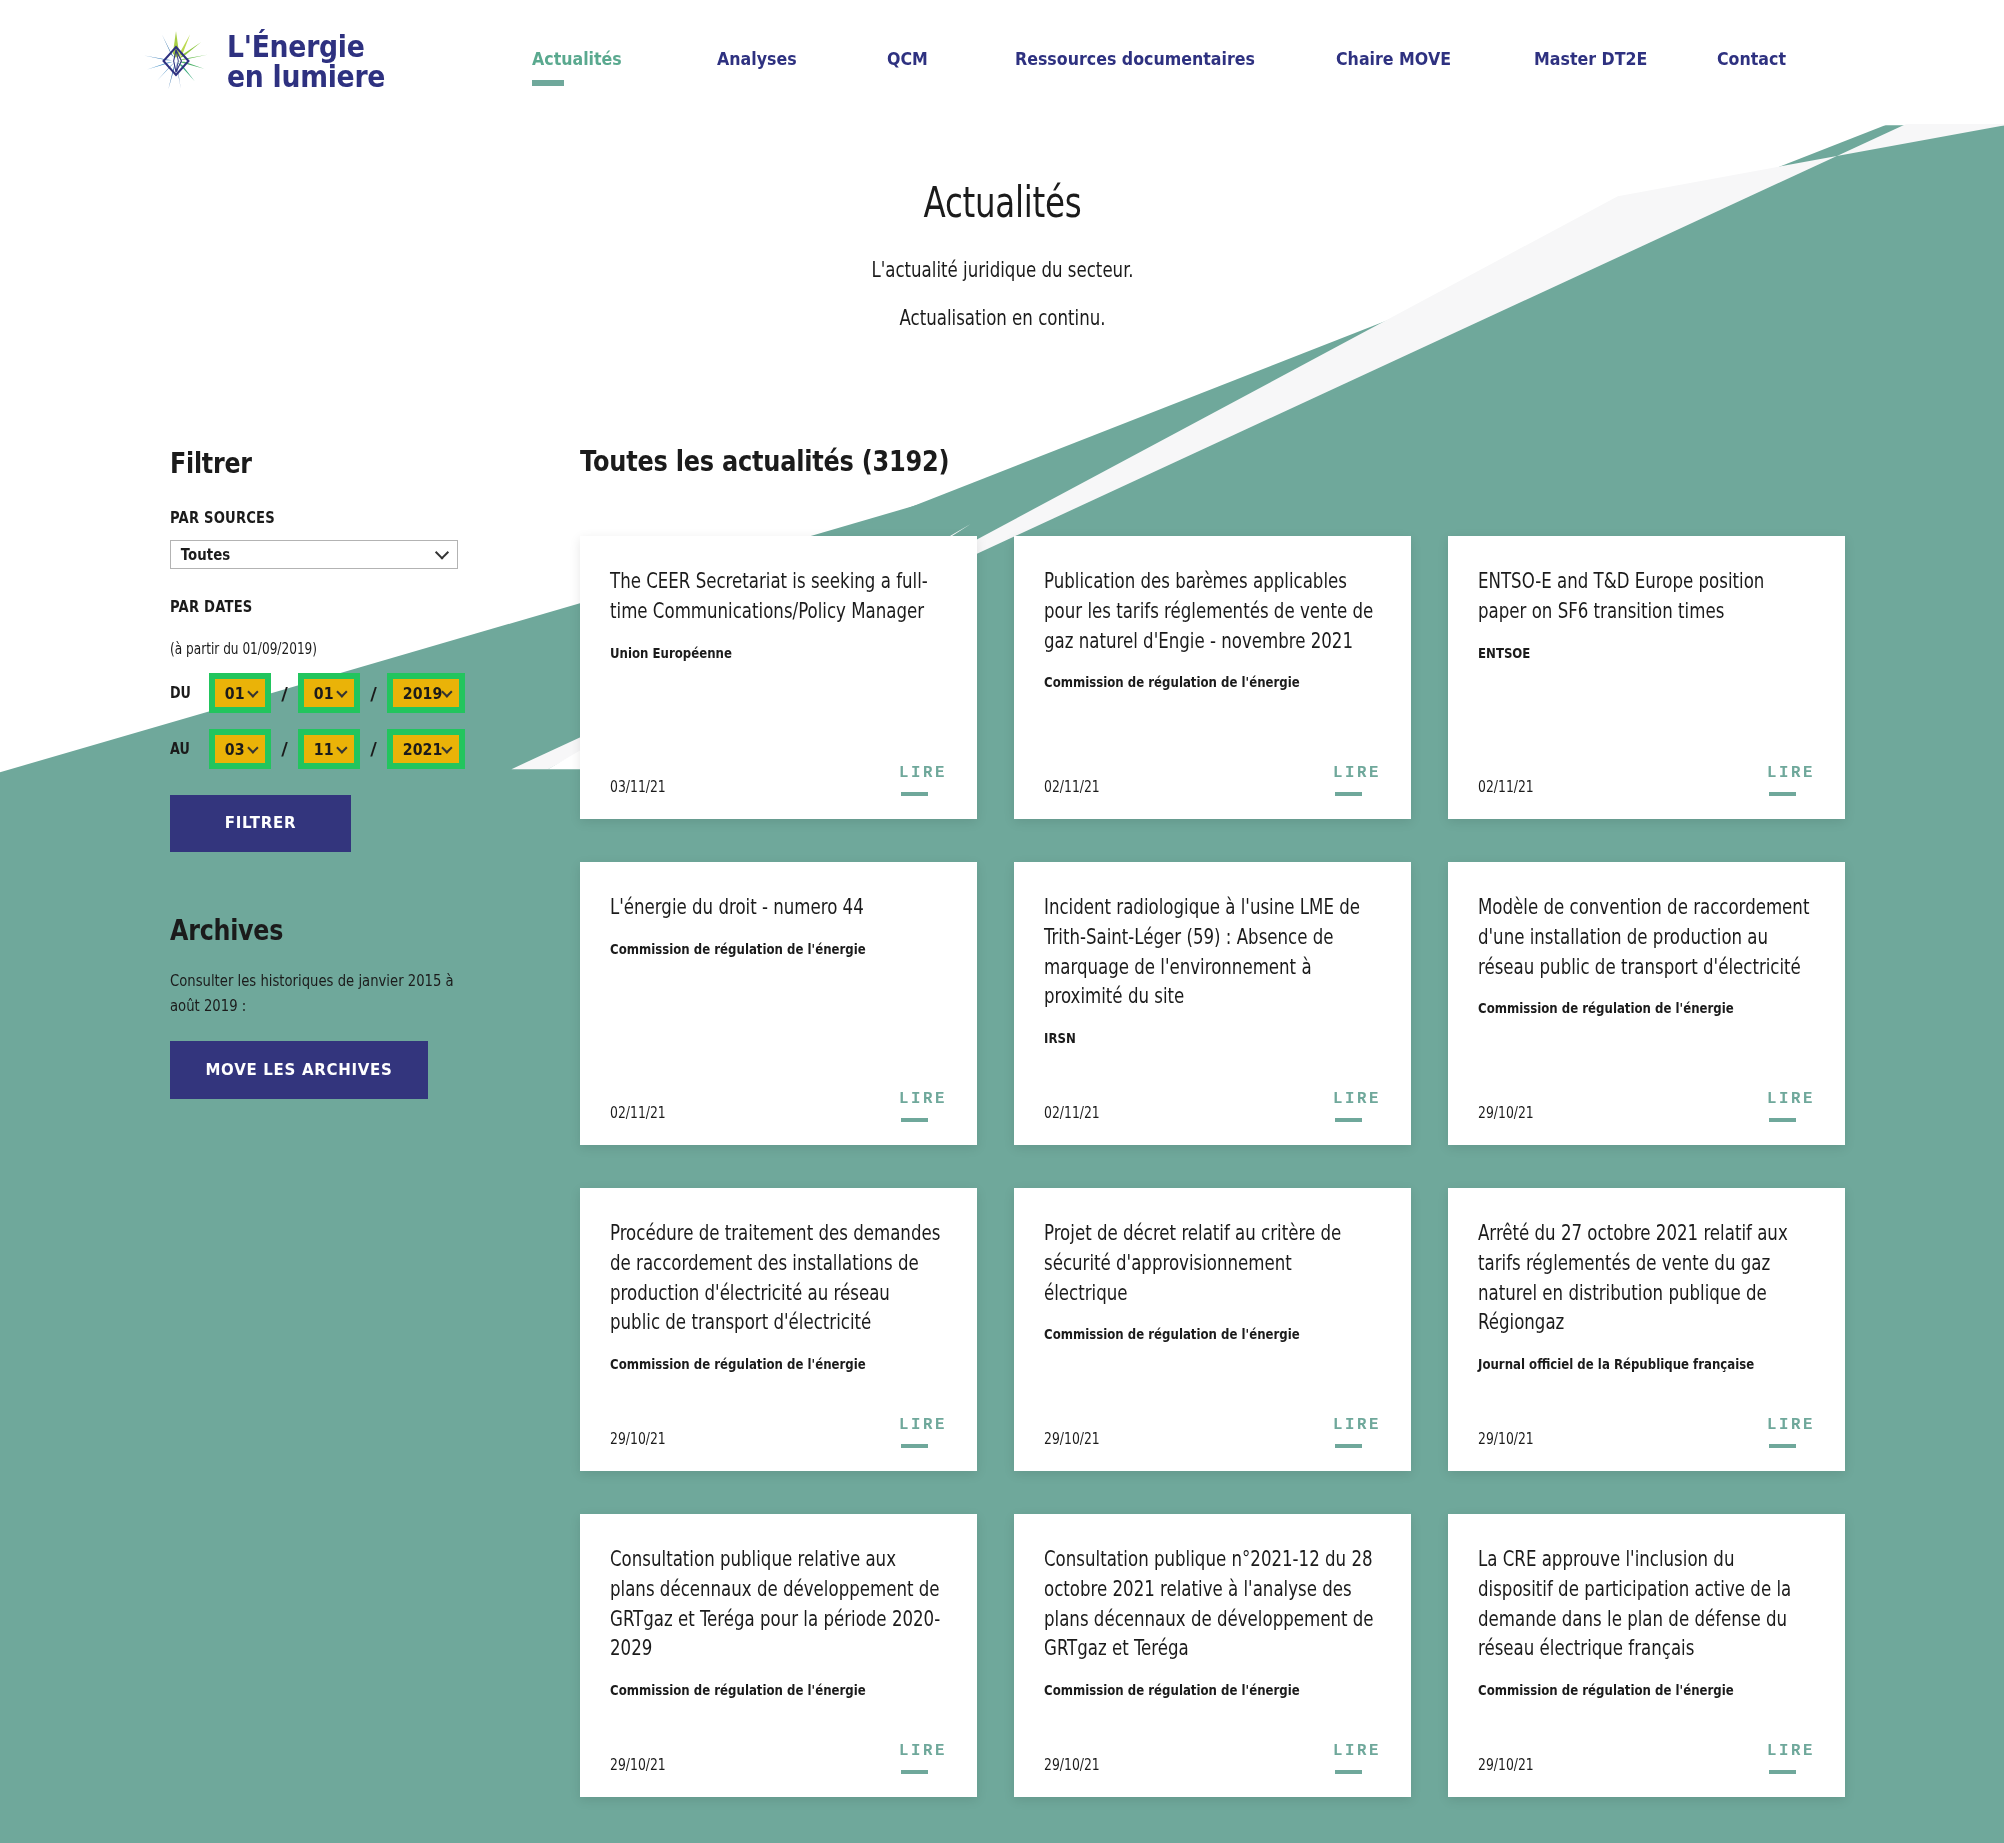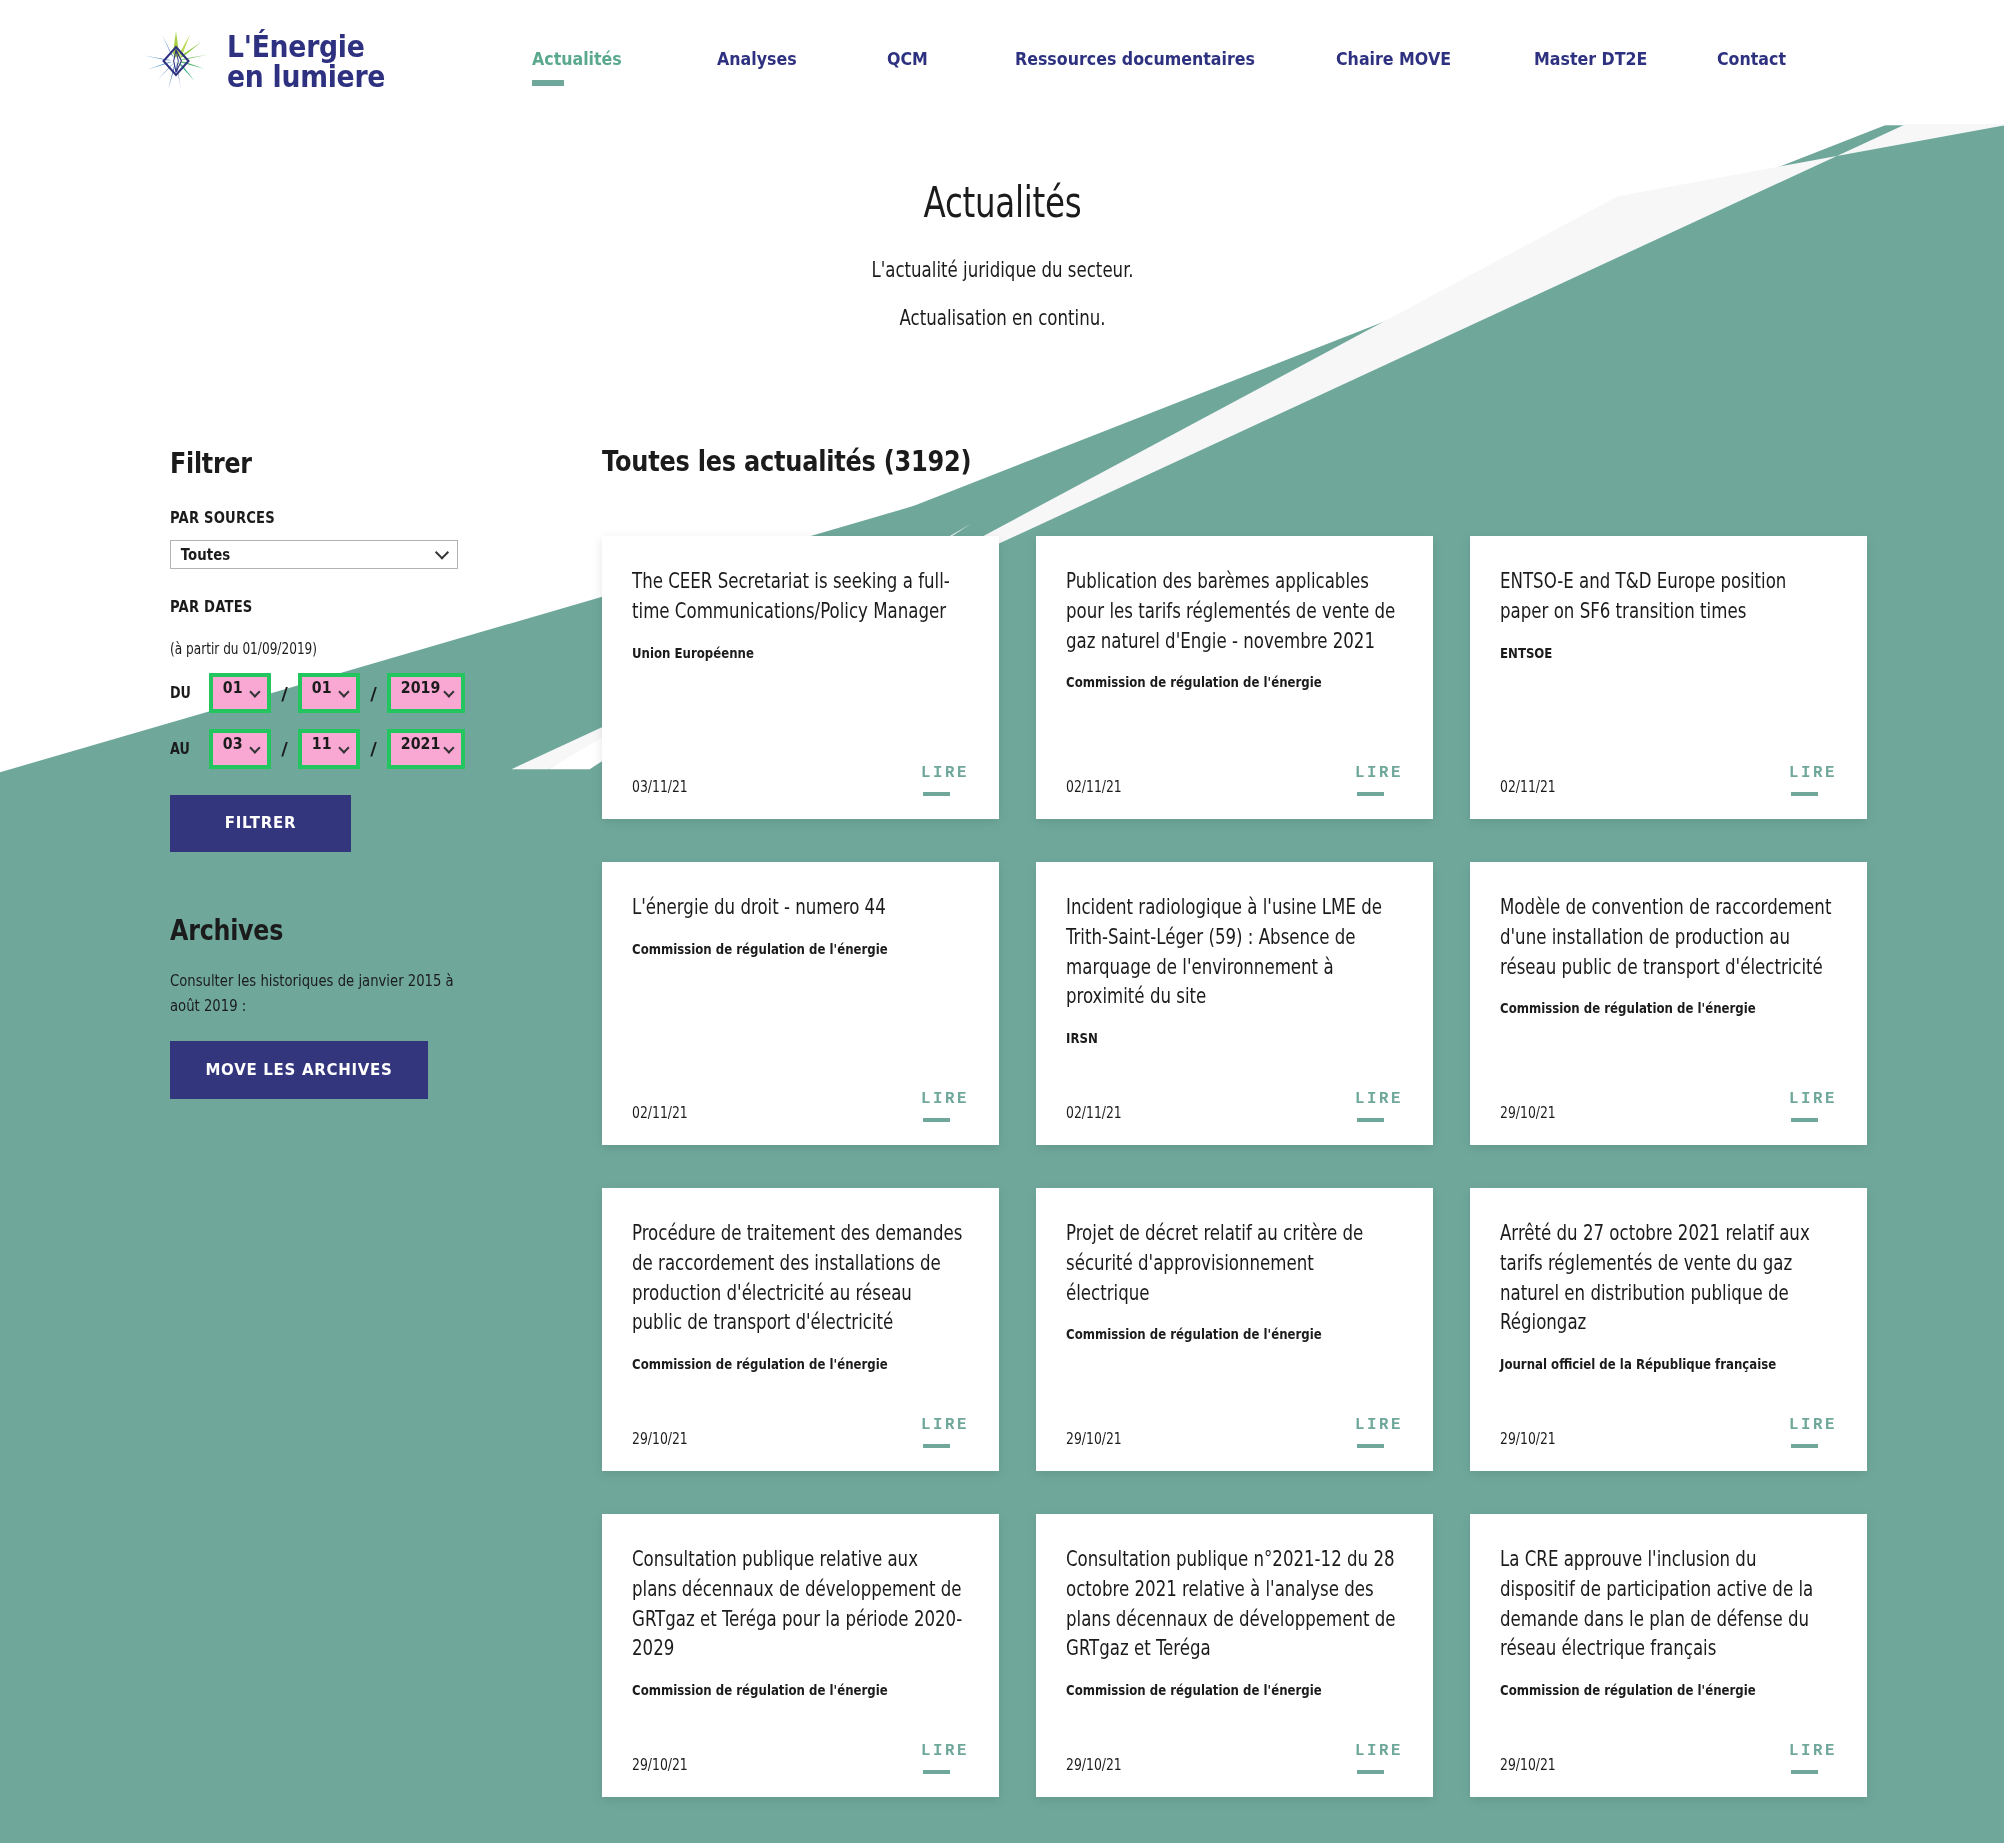--- a/index.html
+++ b/index.html
@@ -209,23 +209,24 @@
     font-weight: bold;
     font-size: 15px;
     color: #1b1b1b;
     transform: scaleX(0.85);
     transform-origin: left center;
   }
   .mini-select {
     position: relative;
     width: 62px;
     height: 40px;
-    border: 4px solid #22c55e;
-    background: #f9a8d4;
-    display: flex;
+    border: 6px solid #22c55e;
+    background: #eab308;
+    display: flex;
+    align-items: center;
     cursor: pointer;
   }
   .mini-select.yr { width: 78px; }
   .mini-select .ms-val {
     padding-left: 11.5px;
     font-family: "DejaVu Sans", sans-serif;
     font-weight: bold;
     font-size: 16.7px;
     color: #1b1b1b;
     transform: scaleX(0.85);
@@ -280,21 +281,21 @@
     font-size: 16.7px;
     line-height: 1.5;
     color: #1b1b1b;
     transform: scaleX(0.88);
     transform-origin: left top;
   }
 
   
   .content {
     position: absolute;
-    left: 602px;
+    left: 580px;
     top: 444px;
     width: 1263px;
     z-index: 20;
   }
   .content-title {
     font-family: "DejaVu Sans", sans-serif;
     font-weight: bold;
     font-size: 29px;
     color: #1b1b1b;
     letter-spacing: -0.3px;

